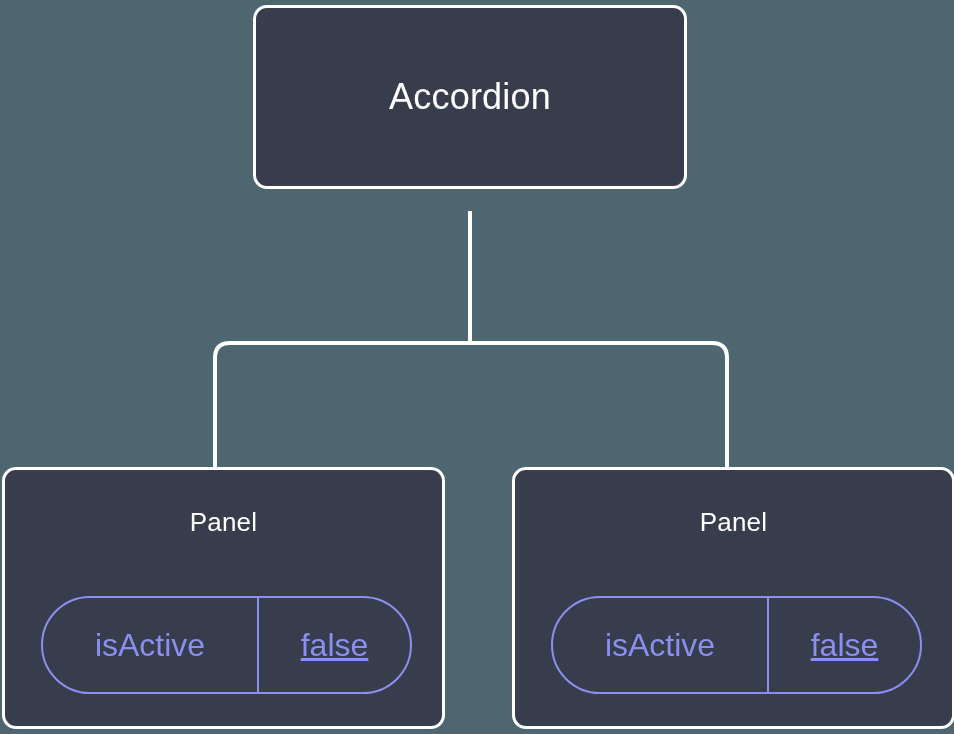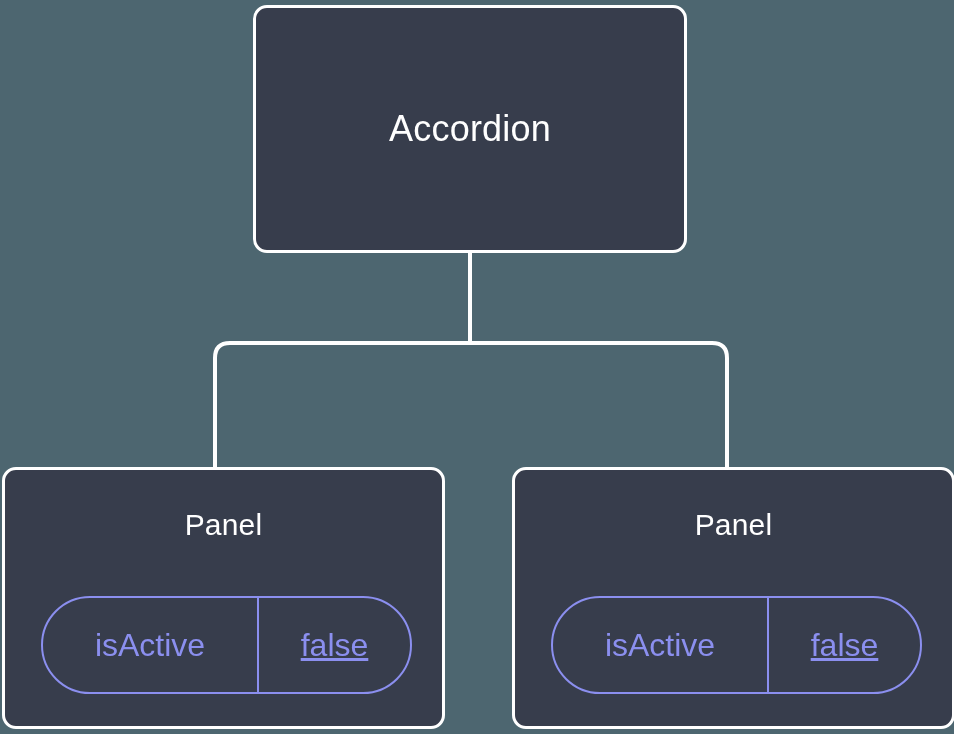--- a/index.html
+++ b/index.html
@@ -39,21 +39,21 @@
     border: 3px solid #ffffff;
     border-radius: 14px;
     display: flex;
     flex-direction: column;
     align-items: center;
   }
   .node-root {
     left: 253px;
     top: 5px;
     width: 434px;
-    height: 248px;
+    height: 184px;
     justify-content: center;
   }
   .node-leaf-left {
     left: 2px;
     top: 467px;
     width: 443px;
     height: 262px;
     padding-top: 38px;
   }
   .node-leaf-right {
@@ -67,21 +67,21 @@
   .node-title {
     color: #ffffff;
     font-size: 36px;
     font-weight: 400;
     letter-spacing: 0.2px;
     line-height: 1.1;
     white-space: nowrap;
   }
   .node-leaf-left .node-title,
   .node-leaf-right .node-title {
-    font-size: 30px;
+    font-size: 26px;
   }
 
   
   .state-pill {
     position: absolute;
     top: 126px;
     left: 36px;
     width: 371px;
     height: 98px;
     box-sizing: border-box;

